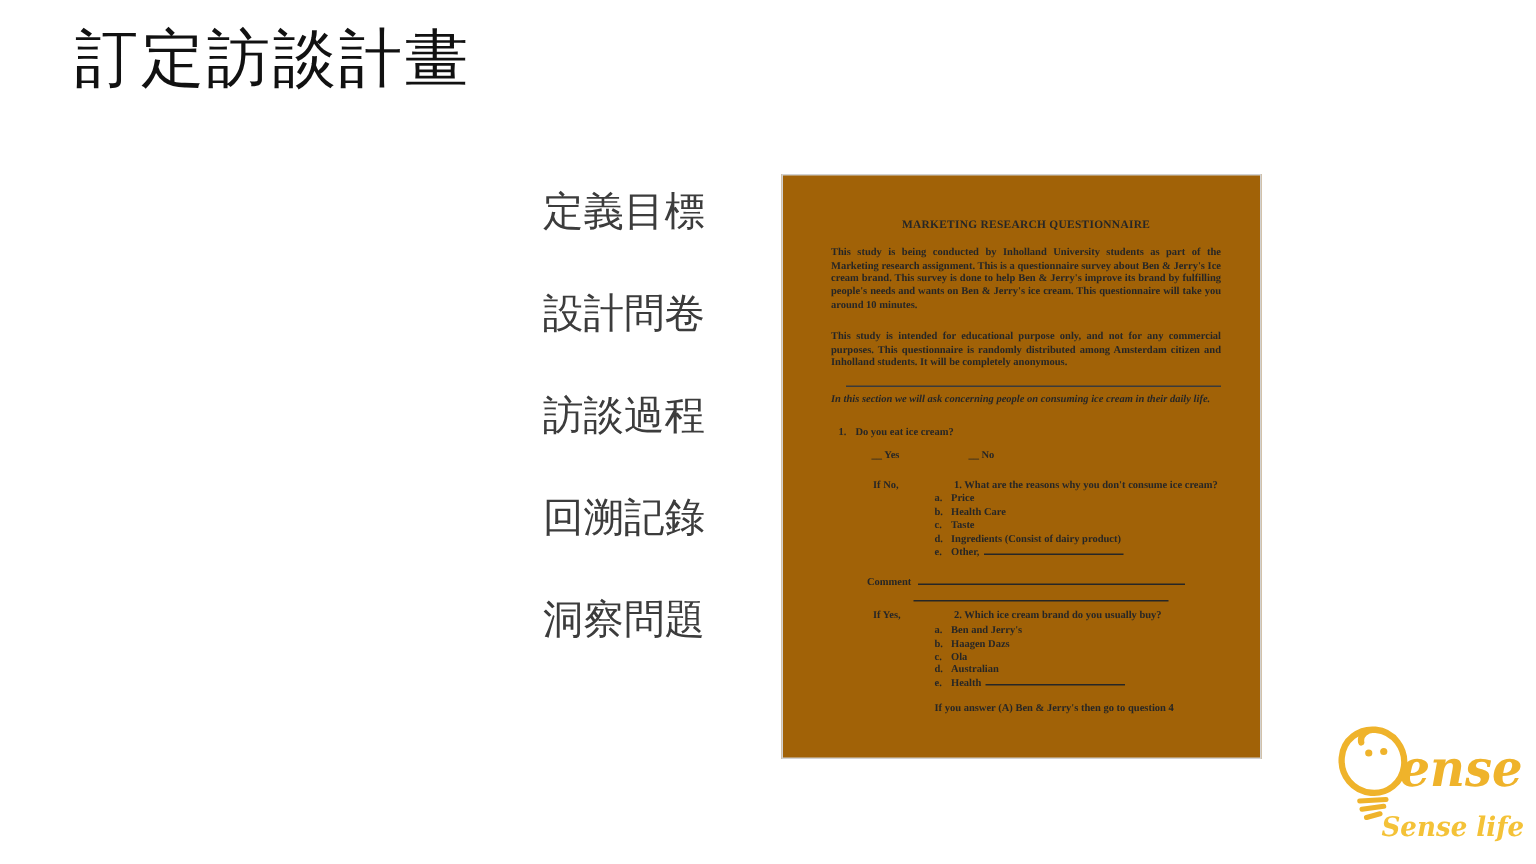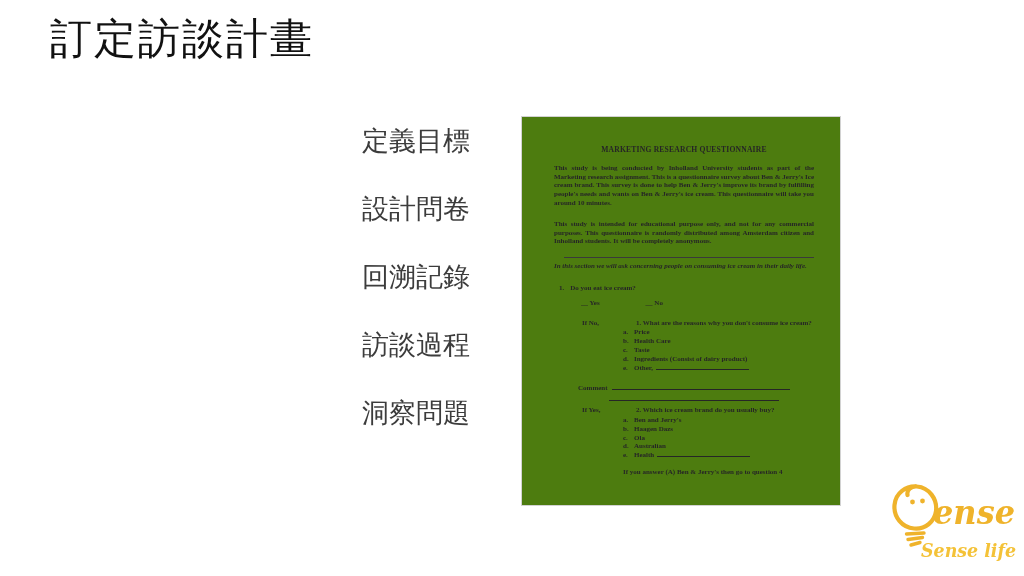--- a/index.html
+++ b/index.html
@@ -41,21 +41,21 @@
     font-weight: 300;
     color: #3c3c3c;
     white-space: nowrap;
   }
 
   
   .doc {
     position: absolute;
     left: 521px; top: 116px;
     width: 320px; height: 390px;
-    background: #4d7c0f;
+    background: #a16207;
     border: 1px solid #d2d2d2;
     overflow: hidden;
     font-family: "Liberation Serif", "DejaVu Serif", serif;
     font-weight: 700;
     color: #262626;
   }
   .doc-inner {
     padding: 29px 26px 0 32px;
     font-size: 7px;
     line-height: 8.8px;
@@ -111,22 +111,22 @@
   }
 </style>
 </head>
 <body>
 
 <h1 class="slide-title">訂定訪談計畫</h1>
 
 <ul class="steps">
   <li class="step">定義目標</li>
   <li class="step">設計問卷</li>
+  <li class="step">訪談過程</li>
   <li class="step">回溯記錄</li>
-  <li class="step">訪談過程</li>
   <li class="step">洞察問題</li>
 </ul>
 
 <div class="doc">
   <div class="doc-inner">
 
     <div class="doc-title">MARKETING RESEARCH QUESTIONNAIRE</div>
 
     <p class="doc-para-1">This study is being conducted by Inholland University students as part of the Marketing research assignment. This is a questionnaire survey about Ben &amp; Jerry's Ice cream brand. This survey is done to help Ben &amp; Jerry's improve its brand by fulfilling people's needs and wants on Ben &amp; Jerry's ice cream. This questionnaire will take you around 10 minutes.</p>
     <p class="doc-para-2">This study is intended for educational purpose only, and not for any commercial purposes. This questionnaire is randomly distributed among Amsterdam citizen and Inholland students. It will be completely anonymous.</p>

